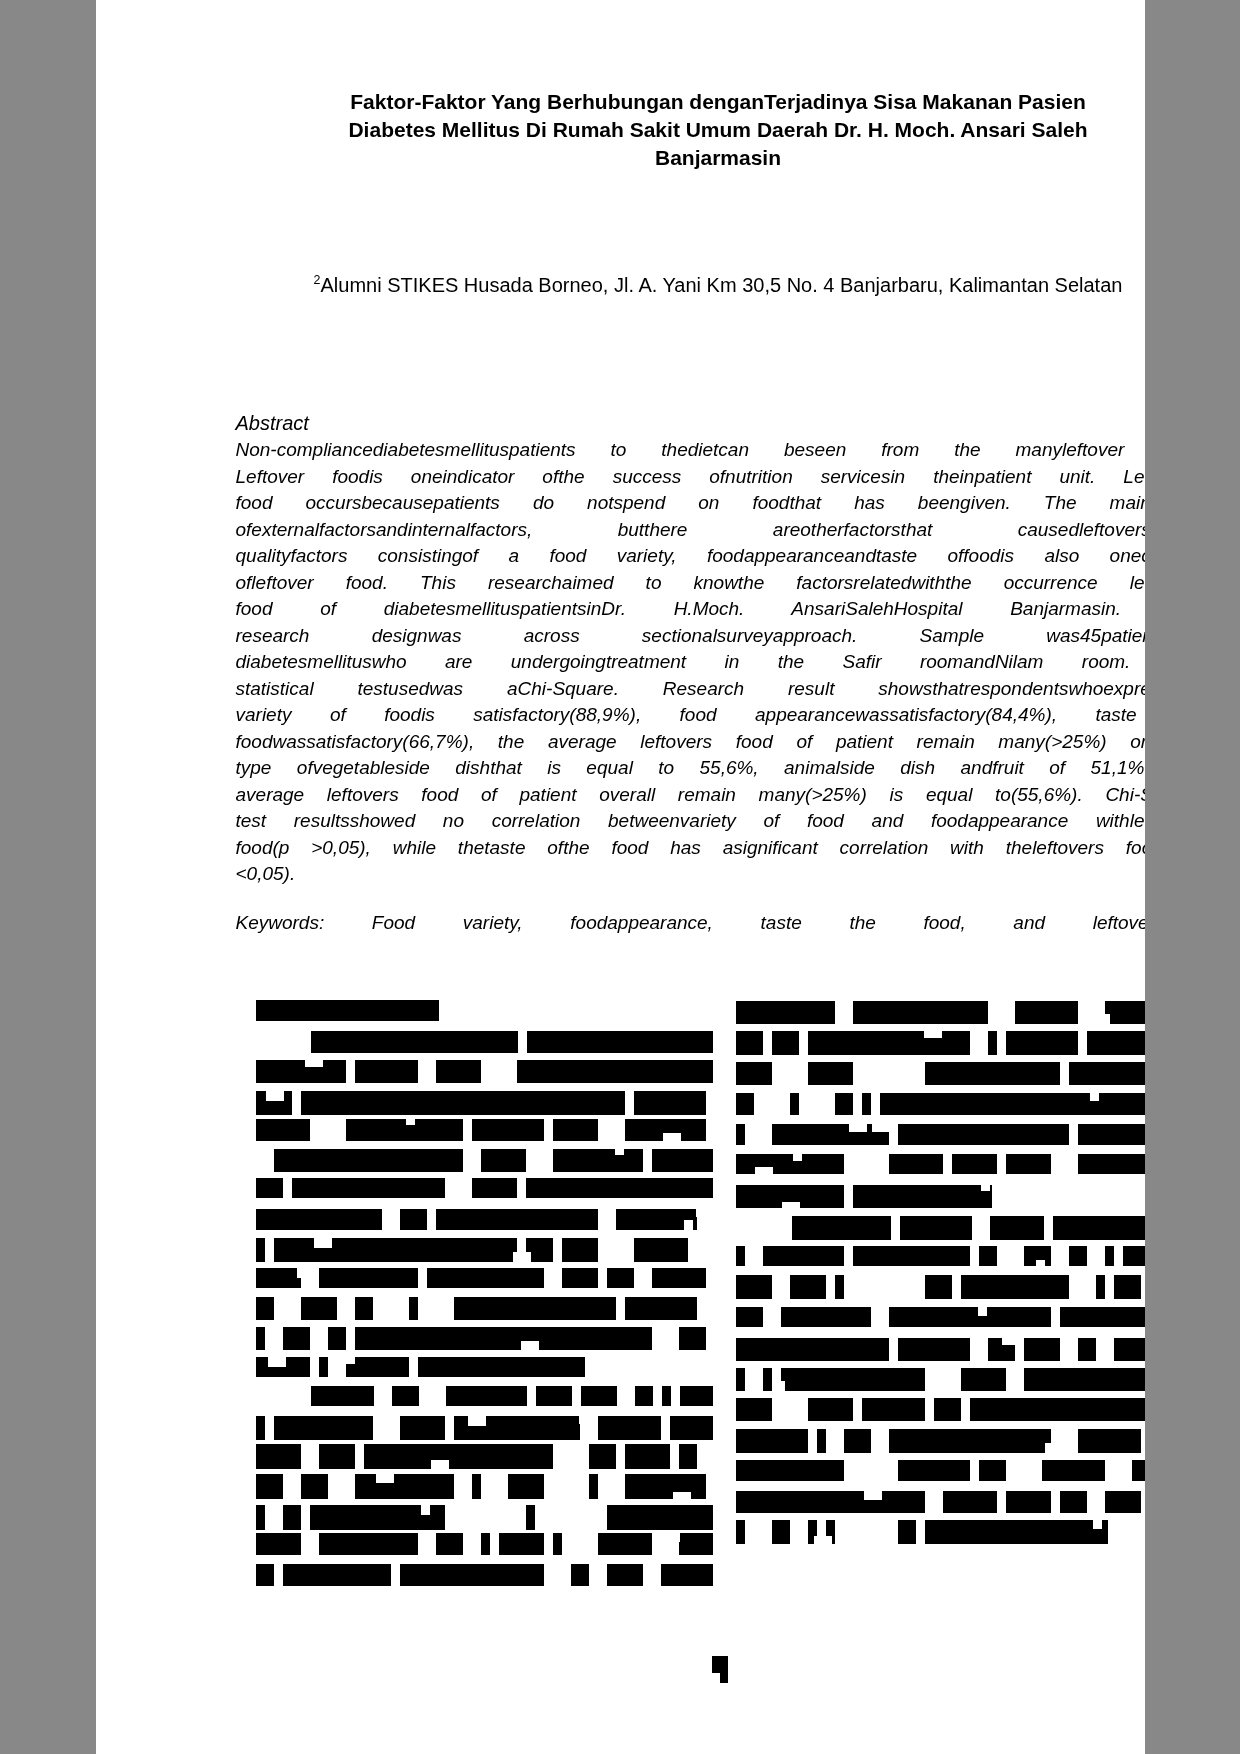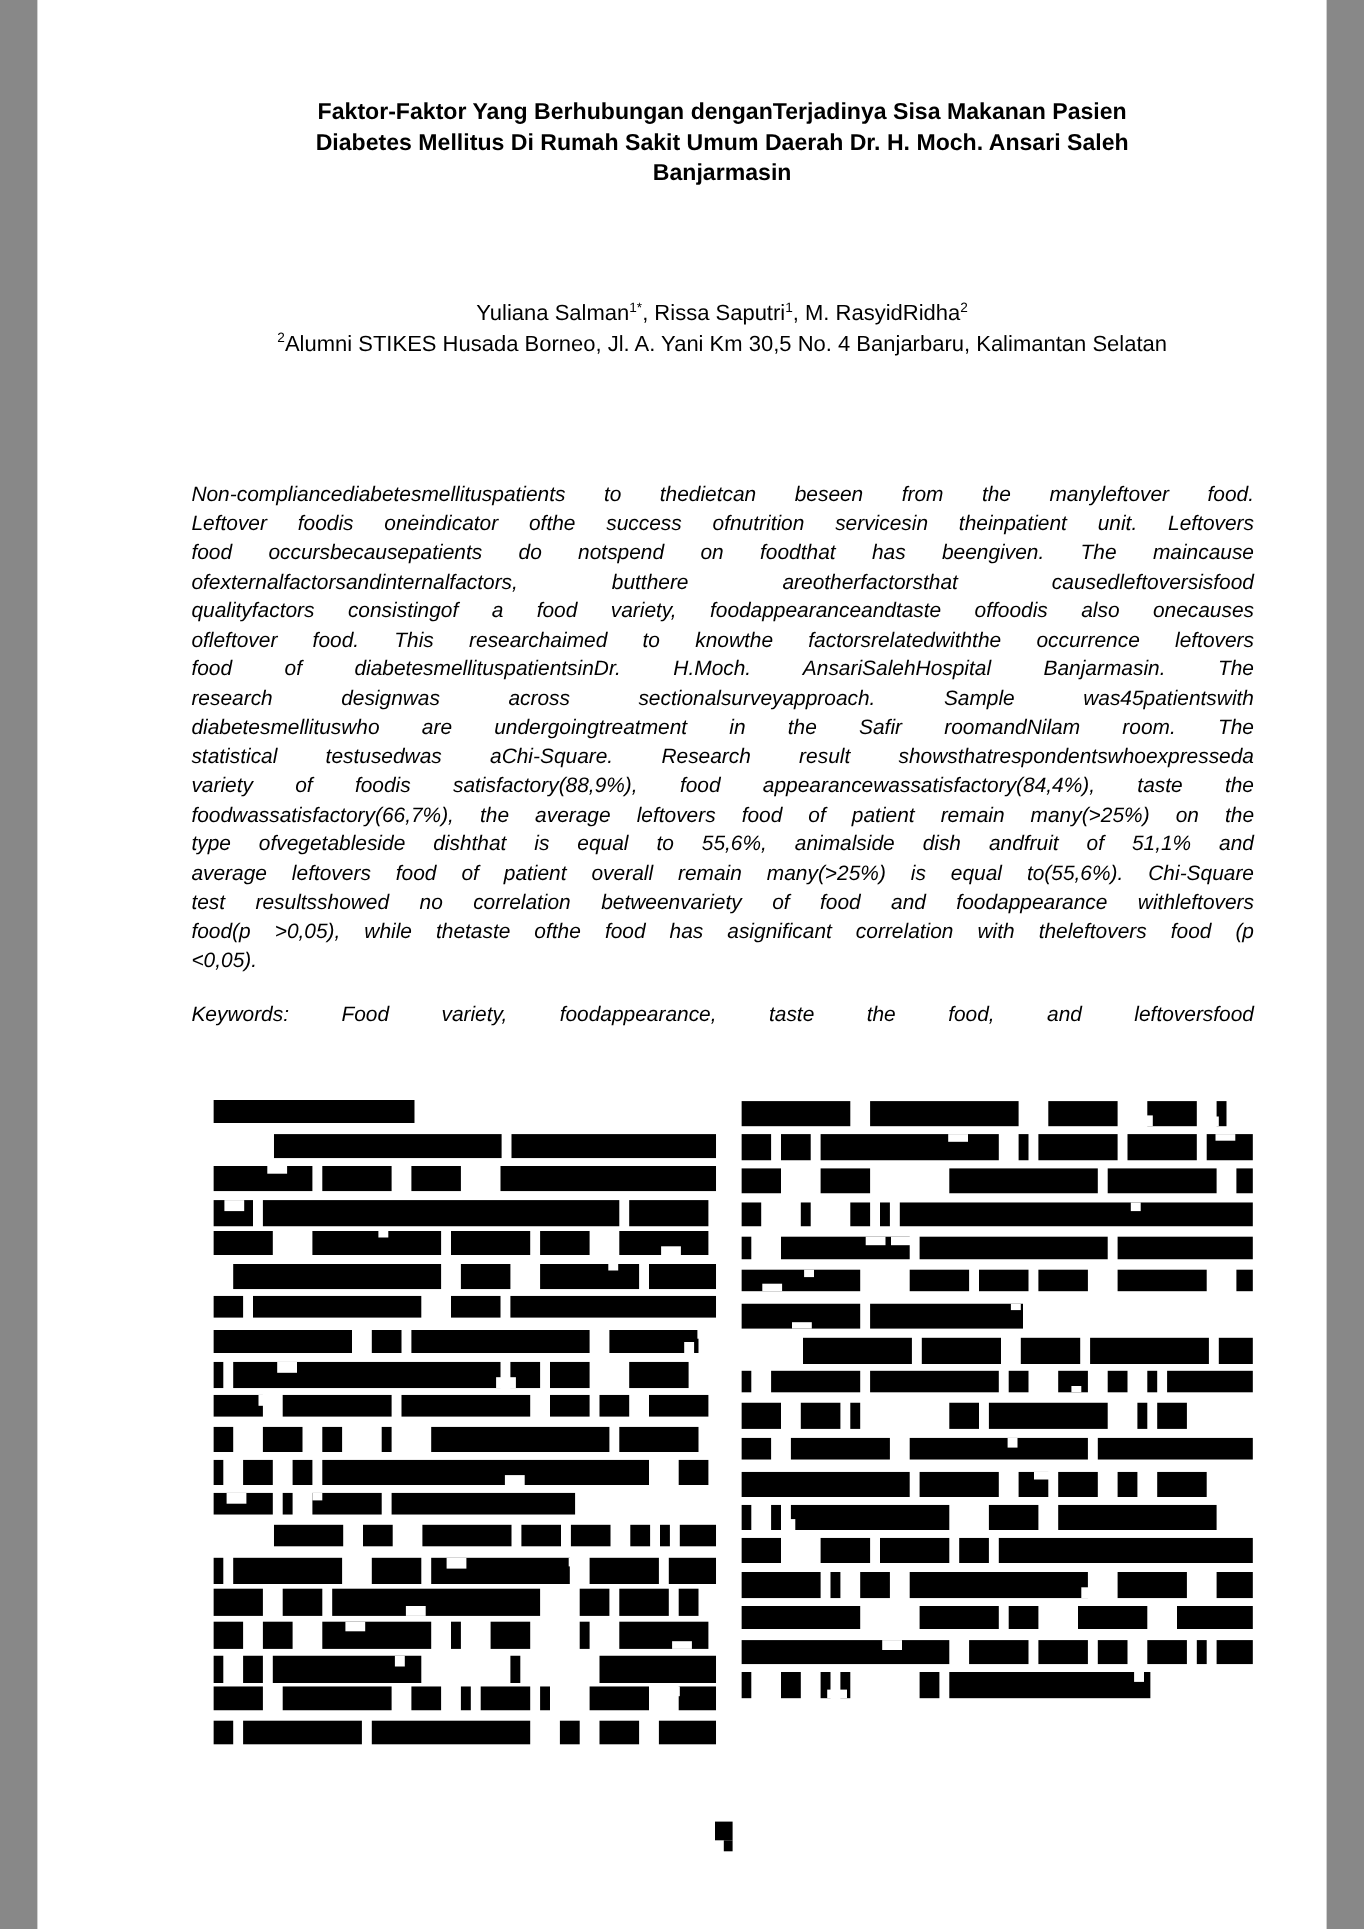--- a/index.html
+++ b/index.html
@@ -1,18 +1,18 @@
 <!DOCTYPE html>
 <html><head>
 <meta charset="utf-8">
 <style>
   html,body{margin:0;padding:0;background:#888;}
   .page{
     position:relative;
-    width:1172px;height:1754px;
+    width:1049px;height:1754px;
     margin:0 auto;
     background:#ffffff;
     color:#000;
     font-family:"Liberation Sans","DejaVu Sans",sans-serif;
     overflow:hidden;
   }
   .title-id{
     position:absolute;left:140px;top:88px;width:965px;
     text-align:center;font-weight:bold;font-size:21px;line-height:28px;
     white-space:pre-line;
@@ -60,24 +60,24 @@
 <body>
 
 <div class="page">
 
   <div class="title-id">Faktor-Faktor Yang Berhubungan denganTerjadinya Sisa Makanan Pasien
 Diabetes Mellitus Di Rumah Sakit Umum Daerah Dr. H. Moch. Ansari Saleh
 Banjarmasin</div>
 
 
   <div class="byline">
-    <div>Yuliana Salman<sup>1*</sup>, Rissa Saputri<sup>1</sup>, M. RasyidRidha<sup>2</sup></div>
     <div><sup>2</sup>Alumni STIKES Husada Borneo, Jl. A. Yani Km 30,5 No. 4 Banjarbaru, Kalimantan Selatan</div>
   </div>
 
+  <div class="abs-head">Abstract</div>
 
   <div class="abs-body">Non-compliancediabetesmellituspatients to thedietcan beseen from the manyleftover food.
 Leftover foodis oneindicator ofthe success ofnutrition servicesin theinpatient unit. Leftovers
 food occursbecausepatients do notspend on foodthat has beengiven. The maincause
 ofexternalfactorsandinternalfactors, butthere areotherfactorsthat causedleftoversisfood
 qualityfactors consistingof a food variety, foodappearanceandtaste offoodis also onecauses
 ofleftover food. This researchaimed to knowthe factorsrelatedwiththe occurrence leftovers
 food of diabetesmellituspatientsinDr. H.Moch. AnsariSalehHospital Banjarmasin. The
 research designwas across sectionalsurveyapproach. Sample was45patientswith
 diabetesmellituswho are undergoingtreatment in the Safir roomandNilam room. The

